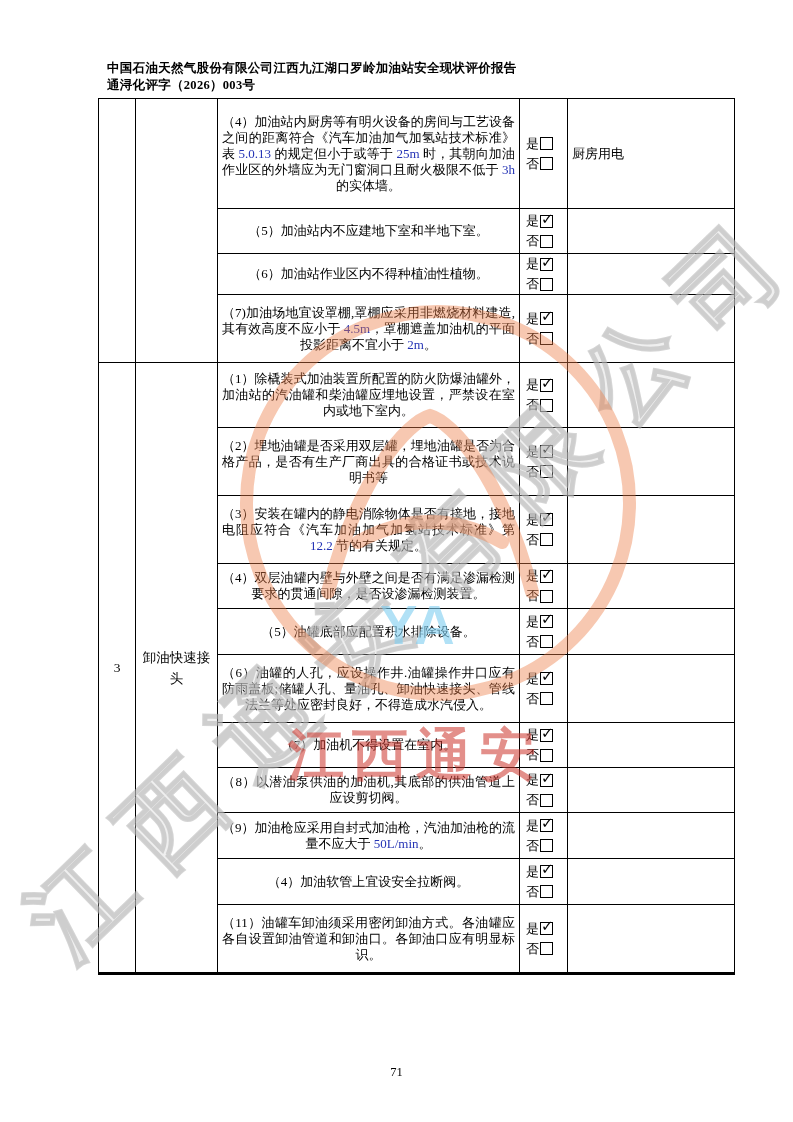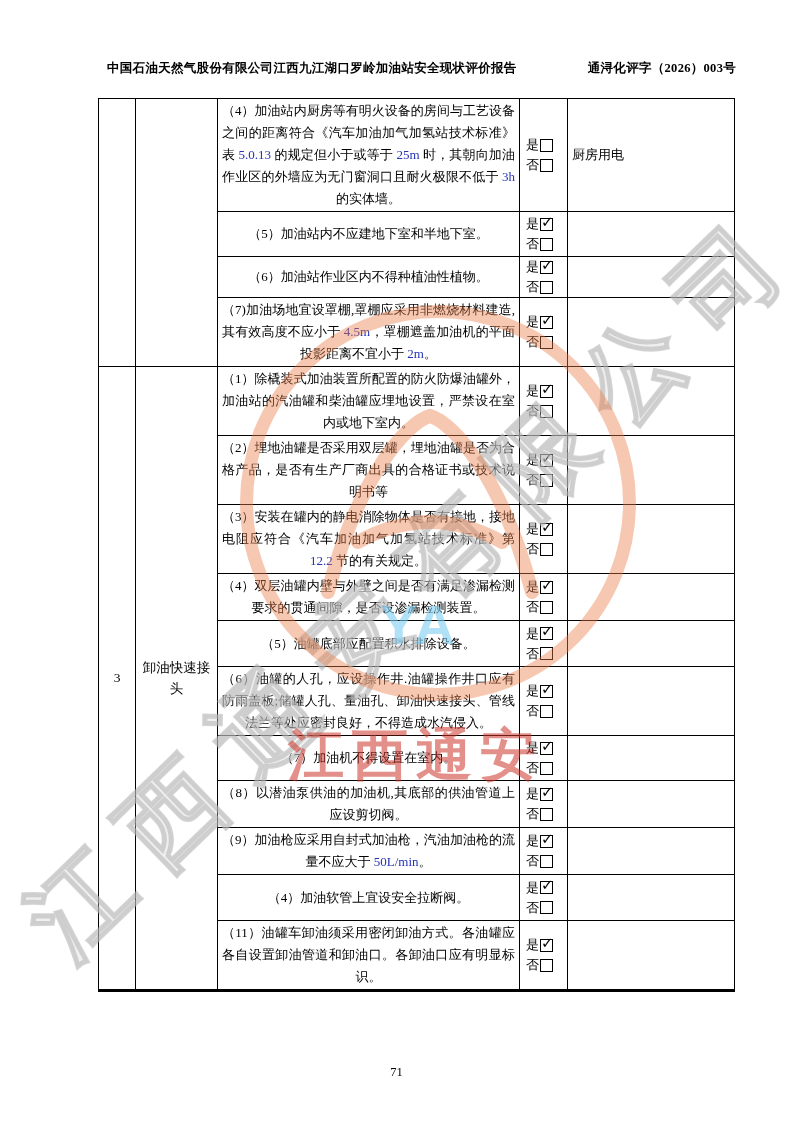--- a/index.html
+++ b/index.html
@@ -4,34 +4,34 @@
 <style>
   html,body{margin:0;padding:0;background:#888;}
   .page{
     position:relative;width:793px;height:1122px;background:#fff;margin:0 auto;
     overflow:hidden;font-family:"Liberation Serif","DejaVu Serif",serif;color:#000;
   }
   
   .hdr{
     position:absolute;top:60px;left:0;width:793px;display:flex;
     justify-content:space-between;box-sizing:border-box;padding:0 57px 0 107px;
-    font-size:12.5px;font-weight:bold;letter-spacing:.3px;white-space:nowrap;
+    font-size:12.5px;font-weight:bold;letter-spacing:.3px;white-space:nowrap;flex-direction:column;
   }
   
   table.chk{
     position:absolute;left:98px;top:98px;width:636px;
     border-collapse:collapse;table-layout:fixed;
     border:1px solid #000;border-bottom:3px solid #000;
     font-size:13px;z-index:1;
   }
   table.chk td{border:1px solid #000;vertical-align:middle;overflow:hidden;}
   col.c1{width:37px}col.c2{width:82px}col.c3{width:302px}col.c4{width:48px}col.c5{width:167px}
   td.num{text-align:center;font-size:13.5px;}
   td.cat{text-align:center;line-height:21px;font-size:13.5px;padding:0 6px;}
-  td.desc{padding:1px 4px;line-height:22px;text-align:justify;text-align-last:center;}
+  td.desc{padding:1px 4px;line-height:16px;text-align:justify;text-align-last:center;}
   td.yn{padding:0 0 0 6px;line-height:20px;}
   td.rem{padding:0 4px;}
   .latin{color:#2433b5;}
   .yn-line{display:flex;align-items:center;height:20px;}
   .cb{position:relative;display:inline-block;width:11px;height:11px;border:1.4px solid #000;margin-left:1px;flex:0 0 auto;}
   .cb.checked::after{
     content:"✓";position:absolute;left:0px;top:-7px;font-size:15px;font-weight:bold;color:#000;
     font-family:"DejaVu Sans",sans-serif;
   }
   

